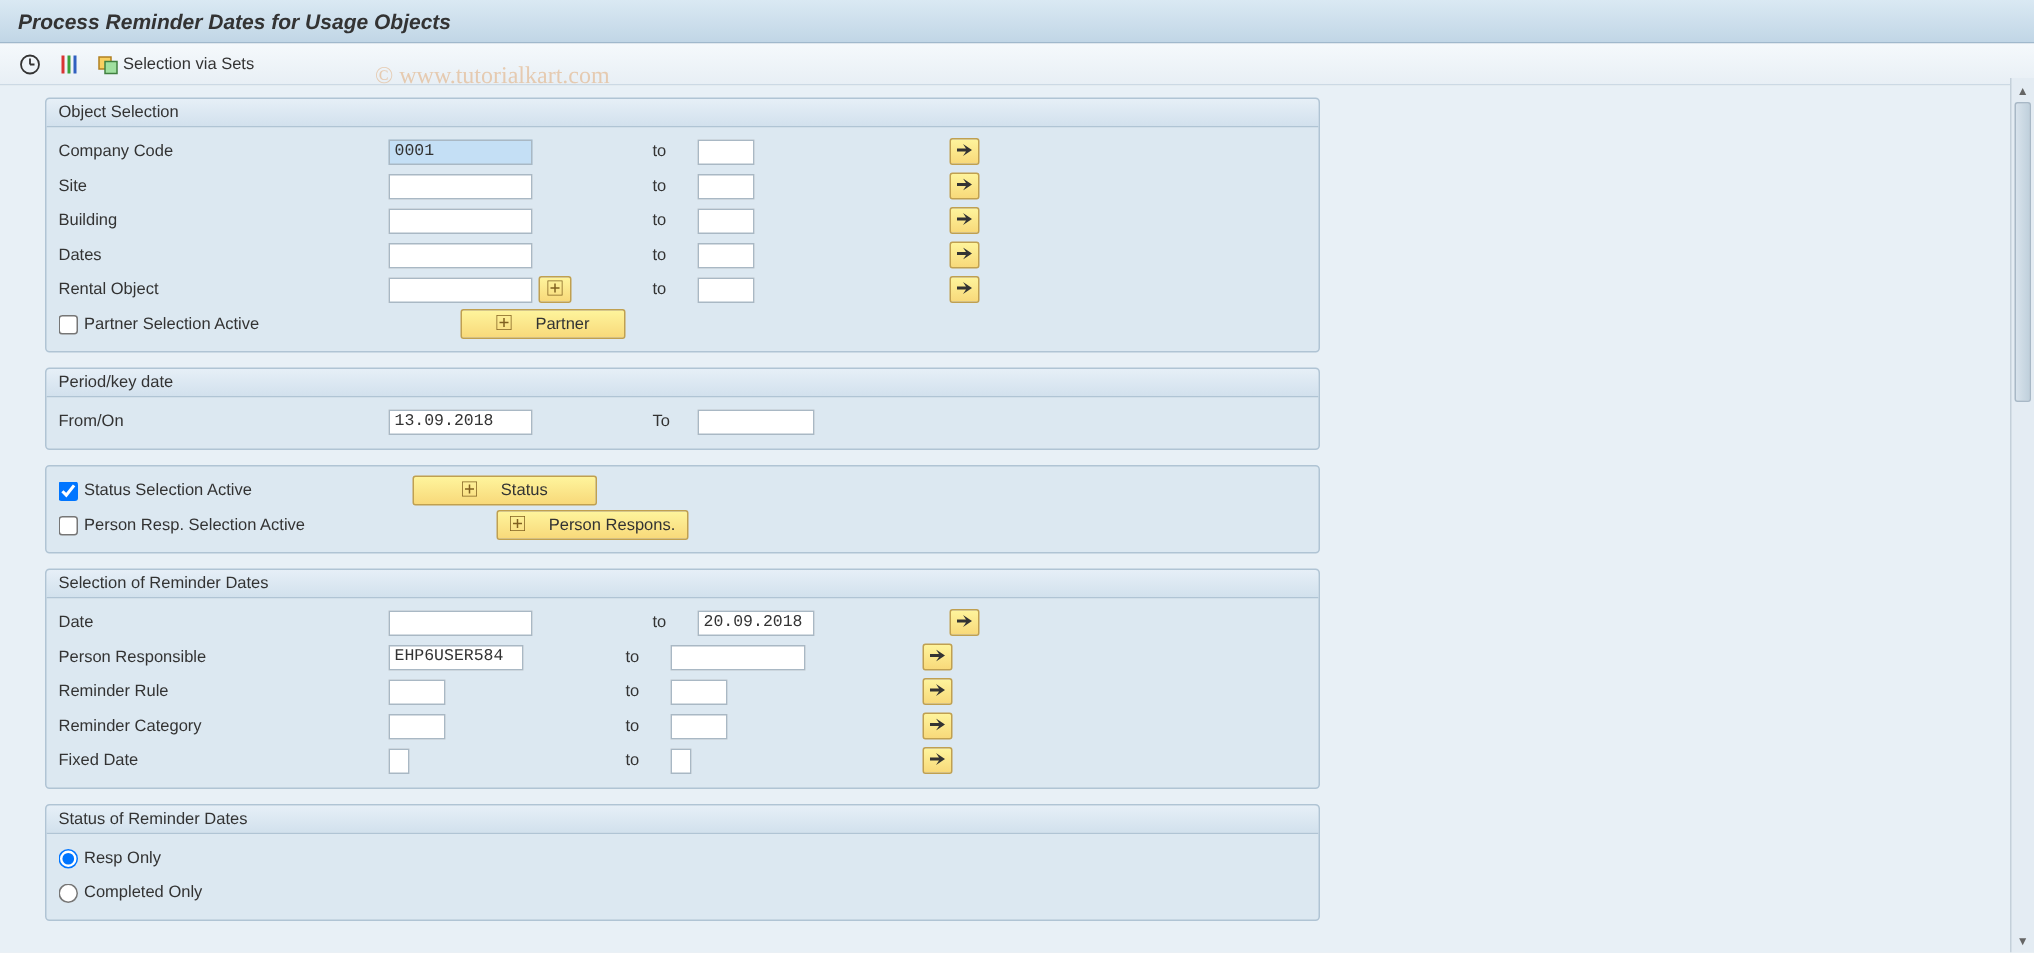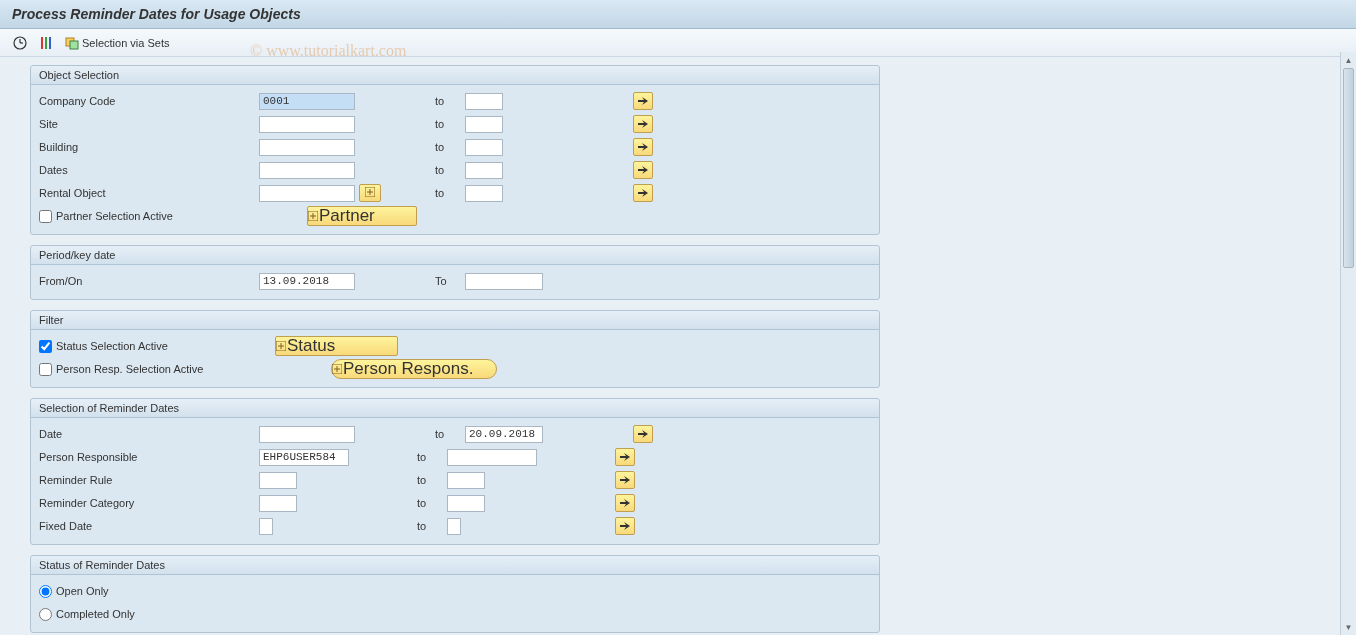--- a/index.html
+++ b/index.html
@@ -136,23 +136,24 @@
     }
     .partner-btn {
       width: 110px;
       height: 20px;
       background: linear-gradient(#fef49c, #f8d97a);
       border: 1px solid #c0a050;
       border-radius: 2px;
       cursor: pointer;
       display: inline-flex;
       align-items: center;
-      font-size: 17px;
-      color: #333;
-      gap: 1px;
+      justify-content: center;
+      font-size: 11px;
+      color: #333;
+      gap: 16px;
     }
     .selected-input {
       background: #c4dff5;
     }
     .watermark {
       position: absolute;
       top: 42px;
       left: 250px;
       font-size: 16px;
       color: rgba(224, 155, 91, 0.45);
@@ -327,42 +328,41 @@
         <div class="field-row">
           <span class="field-label">From/On</span>
           <input class="text-input input-from" value="13.09.2018" style="">
           <span class="to-label">To</span>
           <input class="text-input input-to-wide" style="">
         </div>
       </div>
     </div>
 
     <div class="group-box">
-      <div class="group-title">Filter</div>
       <div class="group-content">
         <div class="field-row">
           <span class="field-label" style="width:236px;">
             <input type="checkbox" checked="" style="">
             <span>Status Selection Active</span>
           </span>
           <button class="partner-btn" style="width:123px;">
             <span class="expand-icon"><svg viewBox="0 0 10 10">
                   <rect x="0" y="0" width="10" height="10" fill="none" stroke="#806020" stroke-width="1"></rect>
                   <line x1="2" y1="5" x2="8" y2="5" stroke="#806020"></line>
                   <line x1="5" y1="2" x2="5" y2="8" stroke="#806020"></line>
                 </svg></span>
             <span>Status</span>
           </button>
         </div>
         <div class="field-row">
           <span class="field-label" style="width:292px;">
             <input type="checkbox" style="">
             <span>Person Resp. Selection Active</span>
           </span>
-          <button class="partner-btn" style="width:166px;border-radius:10px;">
+          <button class="partner-btn" style="width:128px;">
             <span class="expand-icon"><svg viewBox="0 0 10 10">
                   <rect x="0" y="0" width="10" height="10" fill="none" stroke="#806020" stroke-width="1"></rect>
                   <line x1="2" y1="5" x2="8" y2="5" stroke="#806020"></line>
                   <line x1="5" y1="2" x2="5" y2="8" stroke="#806020"></line>
                 </svg></span>
             <span>Person Respons.</span>
           </button>
         </div>
       </div>
     </div>
@@ -427,21 +427,21 @@
         </div>
       </div>
     </div>
 
     <div class="group-box" style="margin-bottom:0;">
       <div class="group-title">Status of Reminder Dates</div>
       <div class="group-content">
         <div class="field-row">
           <span class="field-label">
             <input type="radio" name="status-reminder" checked="" style="">
-            <span>Open Only</span>
+            <span>Resp Only</span>
           </span>
         </div>
         <div class="field-row">
           <span class="field-label">
             <input type="radio" name="status-reminder" style="">
             <span>Completed Only</span>
           </span>
         </div>
       </div>
     </div>

